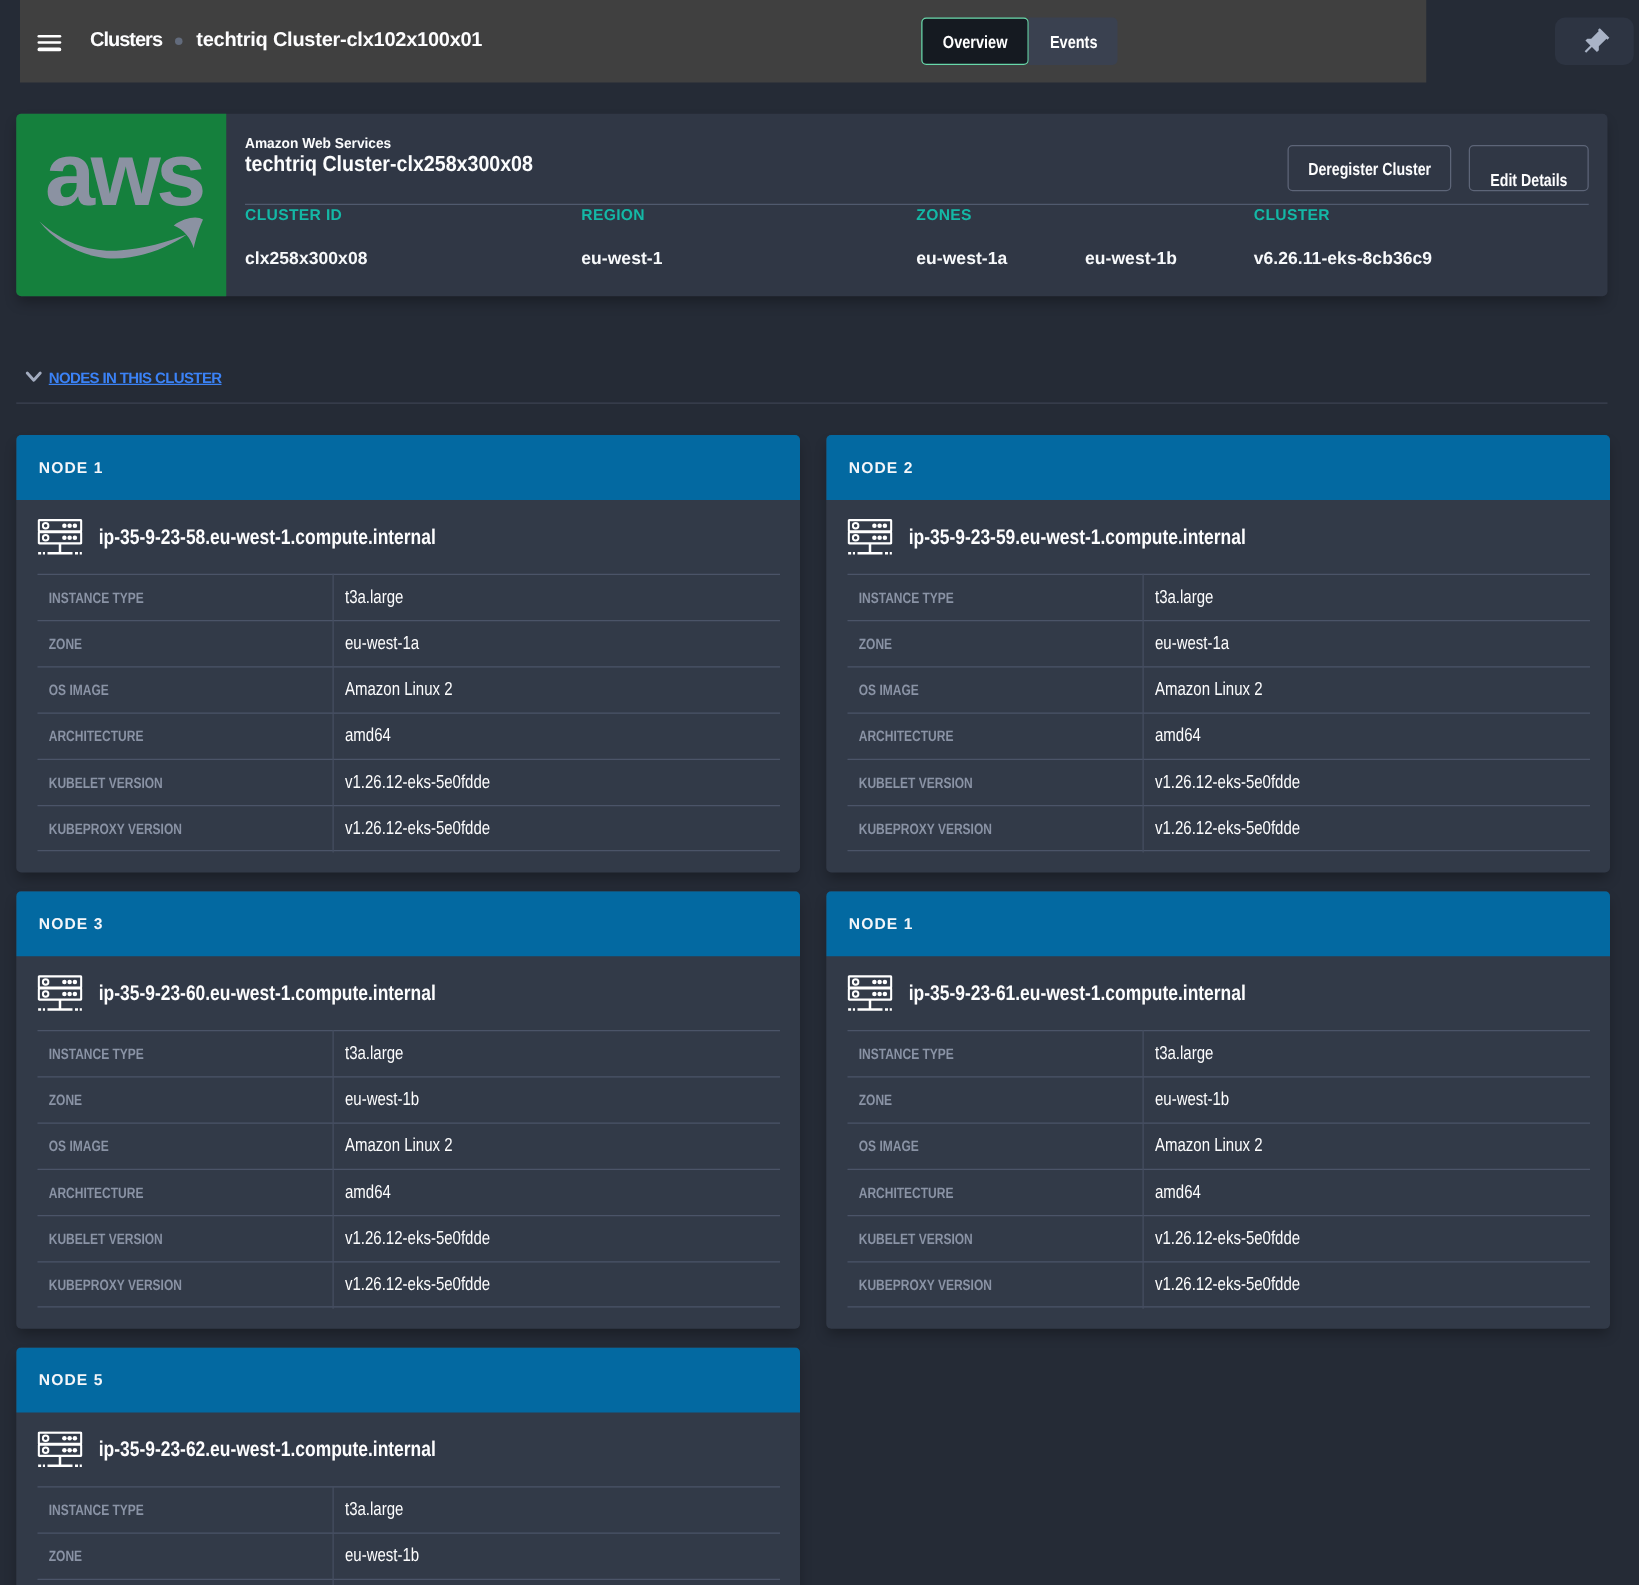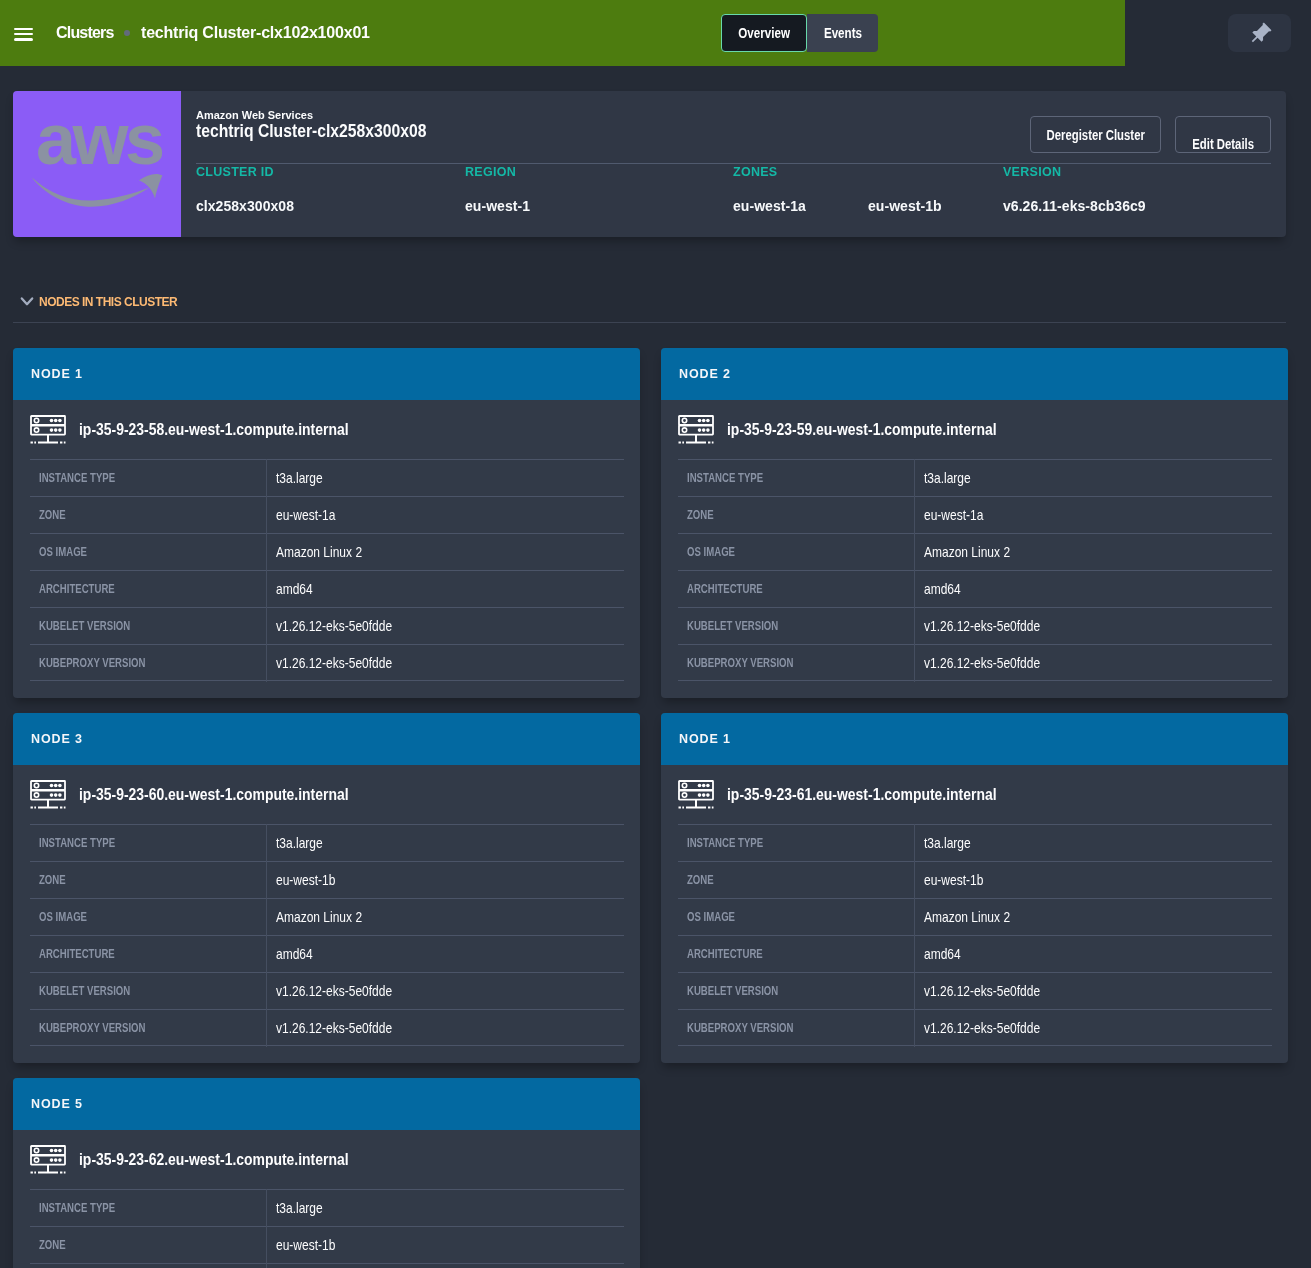--- a/index.html
+++ b/index.html
@@ -1,45 +1,45 @@
 <!DOCTYPE html>
 <html><head>
 <meta charset="utf-8">
 <style>
   * { margin:0; padding:0; box-sizing:border-box; }
   html,body { width:1311px; height:1268px; overflow:hidden; }
   body { background:#252b36; font-family:"Liberation Sans",sans-serif; position:relative; }
-  .topbar { position:absolute; left:0; top:0; width:1125px; height:66px; background:#4d7c0f; }
+  .topbar { position:absolute; left:16px; top:0; width:1125px; height:66px; background:#404040; }
   .burger { position:absolute; left:14px; top:27.5px; width:18.5px; height:15px; }
   .burger div { height:2.5px; background:#fff; border-radius:2px; margin-bottom:2.75px; }
   .crumb { position:absolute; left:56px; top:24px; font-size:16px; font-weight:bold; color:#fdfdfe; letter-spacing:-0.8px; }
   .crumb2 { position:absolute; left:141px; top:24px; font-size:16px; font-weight:bold; color:#fdfdfe; letter-spacing:-0.2px; }
   .crumbdot { position:absolute; left:124px; top:30px; width:6px; height:6px; border-radius:50%; background:#626b7c; }
   .tabs { position:absolute; left:721px; top:14px; height:38px; display:flex; }
   .tab { height:38px; display:flex; align-items:center; justify-content:center; font-size:14px; font-weight:bold; color:#fff; }
   .tab.active { width:86px; background:#151a21; border:1px solid #68d9ab; border-radius:4px; }
   .tab.idle { width:71px; background:#3a4150; border-radius:0 4px 4px 0; }
   .tab span { display:inline-block; transform:scaleX(0.83); }
   .pinbtn { position:absolute; left:1228px; top:14px; width:63px; height:38px; background:#2d3442; border-radius:8px; }
   .pinbtn svg { position:absolute; left:18.5px; top:6.5px; }
 
   .clustercard { position:absolute; left:13px; top:91px; width:1273px; height:146px; background:#303745; border-radius:4px; box-shadow:0 6px 10px -2px rgba(0,0,0,0.3); }
-  .awsbox { position:absolute; left:0; top:0; width:168px; height:146px; background:#8b5cf6; border-radius:4px 0 0 4px; }
+  .awsbox { position:absolute; left:0; top:0; width:168px; height:146px; background:#15803d; border-radius:4px 0 0 4px; }
   .cc-sub { position:absolute; left:183px; top:17.5px; font-size:11.5px; font-weight:bold; color:#fbfcfd; transform:scaleX(0.955); transform-origin:left center; }
   .cc-title { position:absolute; left:183px; top:30px; font-size:17.5px; font-weight:bold; color:#fbfcfd; transform:scaleX(0.897); transform-origin:left center; }
   .btn { position:absolute; height:37px; border:1px solid #5d6578; border-radius:4px; color:#fdfdfe; font-size:14px; font-weight:bold; display:flex; align-items:center; justify-content:center; }
   .btn span { display:inline-block; transform:scaleX(0.81); }
   .btn-dereg { left:1017px; top:25px; width:131px; }
   .btn-edit { left:1162px; top:25px; width:96px;align-items:flex-end; }
   .cc-div { position:absolute; left:183px; top:72px; width:1075px; height:1px; background:#505a6e; }
   .cc-label { position:absolute; top:74px; font-size:12.5px; font-weight:bold; color:#14b8a6; letter-spacing:0.28px; }
   .cc-value { position:absolute; top:107px; font-size:14px; font-weight:bold; color:#f7f9fb; letter-spacing:0.05px; }
 
   .sec-chev { position:absolute; left:19.5px; top:295.5px; }
-  .sec-title { position:absolute; left:39px; top:295px; font-size:12px; font-weight:bold; color:#fdba74; letter-spacing:-0.5px; }
+  .sec-title { position:absolute; left:39px; top:295px; font-size:12px; font-weight:bold; color:#3b82f6; letter-spacing:-0.5px;text-decoration:underline; }
   .sec-hr { position:absolute; left:13px; top:322px; width:1273px; height:1px; background:#3c4352; }
 
   .nodecard { position:absolute; width:627px; background:#323a48; border-radius:4px; box-shadow:0 6px 10px -2px rgba(0,0,0,0.3); height:350px; overflow:hidden; }
   .nc-head { position:absolute; left:0; top:0; width:100%; height:52px; background:#0369a1; }
   .nc-head span { position:absolute; left:18px; top:19px; font-size:12.5px; font-weight:bold; color:#f4f6f9; letter-spacing:0.9px; }
   .nc-icon { position:absolute; left:17px; top:67px; }
   .nc-host { position:absolute; left:66px; top:71.5px; font-size:17px; font-weight:bold; color:#fdfdfe; transform:scaleX(0.82); transform-origin:left center; }
   .nc-table { position:absolute; left:0; top:111px; width:100%; }
   .nc-row { position:absolute; left:17px; right:16px; height:37px; border-top:1px solid #4b5468; }
   .nc-row.last { border-bottom:1px solid #4b5468; }
@@ -88,21 +88,21 @@
     <div class="btn btn-dereg">
       <span>Deregister Cluster</span>
     </div>
     <div class="btn btn-edit">
       <span>Edit Details</span>
     </div>
     <div class="cc-div"></div>
     <div class="cc-label" style="left:183px">CLUSTER ID</div>
     <div class="cc-label" style="left:452px">REGION</div>
     <div class="cc-label" style="left:720px">ZONES</div>
-    <div class="cc-label" style="left:990px">VERSION</div>
+    <div class="cc-label" style="left:990px">CLUSTER</div>
     <div class="cc-value" style="left:183px">clx258x300x08</div>
     <div class="cc-value" style="left:452px">eu-west-1</div>
     <div class="cc-value" style="left:720px">eu-west-1a</div>
     <div class="cc-value" style="left:855px">eu-west-1b</div>
     <div class="cc-value" style="left:990px">v6.26.11-eks-8cb36c9</div>
   </div>
 
   <svg class="sec-chev" width="14" height="12" viewBox="0 0 14 12">
     <path d="M1.8 2.4 L7 8.2 L12.2 2.4" stroke="#a3acbf" stroke-width="2.3" fill="none" stroke-linecap="round" stroke-linejoin="round"></path>
   </svg>

